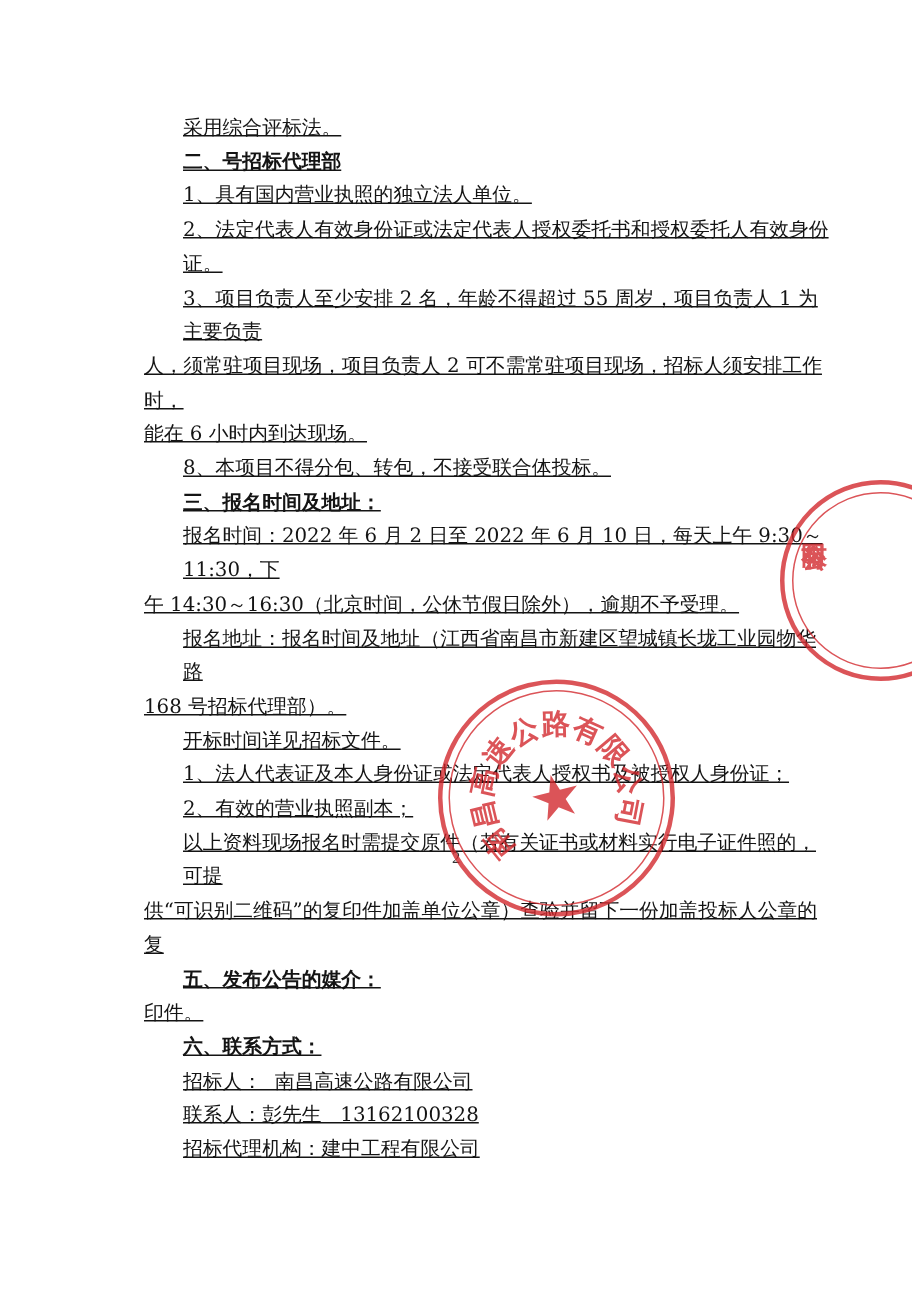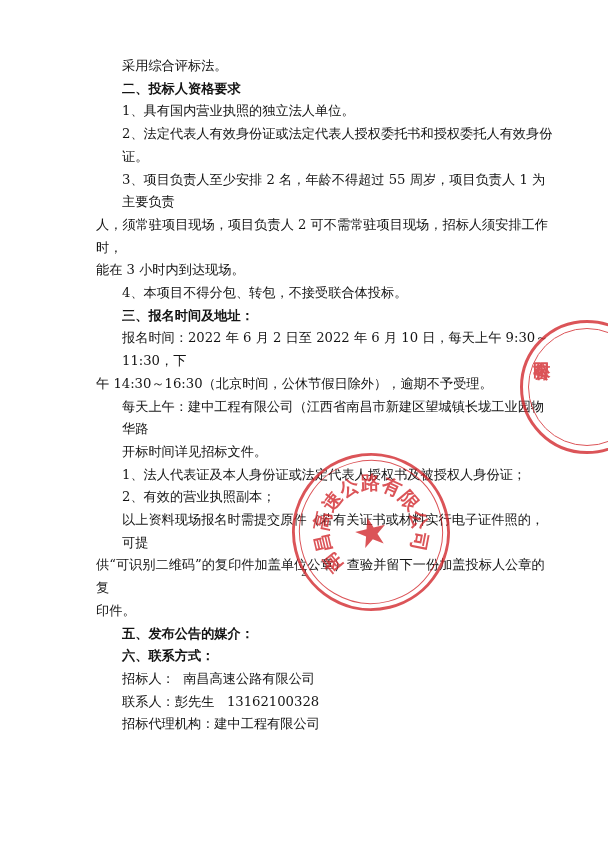--- a/index.html
+++ b/index.html
@@ -12,21 +12,22 @@
     background: #ffffff;
     font-family: "DejaVu Serif", "Liberation Serif", serif;
     color: #141414;
     overflow: hidden;
   }
   .page {
     position: relative;
     width: 608px;
     height: 636px;
     box-sizing: border-box;
-    padding: 55px 52px 20px 96px;
+    padding: 75px 52px 20px 96px;
+    text-decoration: underline;
   }
   .doc-body {
     position: relative;
     z-index: 2;
     font-size: 13.2px;
     line-height: 1.72;
   }
   .line {
     white-space: pre-wrap;
     word-break: break-all;
@@ -123,38 +124,39 @@
     height: 84px;
   }
 </style>
 </head>
 <body>
 
 <div class="page">
 
   <div class="doc-body" id="doc-body">
       <div class="line ind2">采用综合评标法。</div>
-      <div class="line ind2 heading">二、投标人资格要求</div>
+      <div class="line ind2 heading">二、号招标代理部</div>
       <div class="line ind2">1、具有国内营业执照的独立法人单位。</div>
       <div class="line ind2">2、法定代表人有效身份证或法定代表人授权委托书和授权委托人有效身份证。</div>
       <div class="line ind2">3、项目负责人至少安排 2 名，年龄不得超过 55 周岁，项目负责人 1 为主要负责</div>
       <div class="line">人，须常驻项目现场，项目负责人 2 可不需常驻项目现场，招标人须安排工作时，</div>
-      <div class="line">能在 3 小时内到达现场。</div>
-      <div class="line ind2">4、本项目不得分包、转包，不接受联合体投标。</div>
+      <div class="line">能在 6 小时内到达现场。</div>
+      <div class="line ind2">8、本项目不得分包、转包，不接受联合体投标。</div>
       <div class="line ind2 heading">三、报名时间及地址：</div>
       <div class="line ind2">报名时间：2022 年 6 月 2 日至 2022 年 6 月 10 日，每天上午 9:30～11:30，下</div>
       <div class="line">午 14:30～16:30（北京时间，公休节假日除外），逾期不予受理。</div>
-      <div class="line ind2">每天上午：建中工程有限公司（江西省南昌市新建区望城镇长垅工业园物华路</div>
+      <div class="line ind2">报名地址：报名时间及地址（江西省南昌市新建区望城镇长垅工业园物华路</div>
+      <div class="line">168 号招标代理部）。</div>
       <div class="line ind2">开标时间详见招标文件。</div>
       <div class="line ind2">1、法人代表证及本人身份证或法定代表人授权书及被授权人身份证；</div>
       <div class="line ind2">2、有效的营业执照副本；</div>
       <div class="line ind2">以上资料现场报名时需提交原件（若有关证书或材料实行电子证件照的，可提</div>
       <div class="line">供“可识别二维码”的复印件加盖单位公章）查验并留下一份加盖投标人公章的复</div>
+      <div class="line ind2 heading">五、发布公告的媒介：</div>
       <div class="line">印件。</div>
-      <div class="line ind2 heading">五、发布公告的媒介：</div>
       <div class="line ind2 heading">六、联系方式：</div>
       <div class="line ind2">招标人：  南昌高速公路有限公司</div>
       <div class="line ind2">联系人：彭先生   13162100328</div>
       <div class="line ind2">招标代理机构：建中工程有限公司</div>
     </div>
 
   <div class="seal seal-edge">
     <div class="seal-inner"></div>
     <div class="seal-edge-chars">有限公司</div>
   </div>

